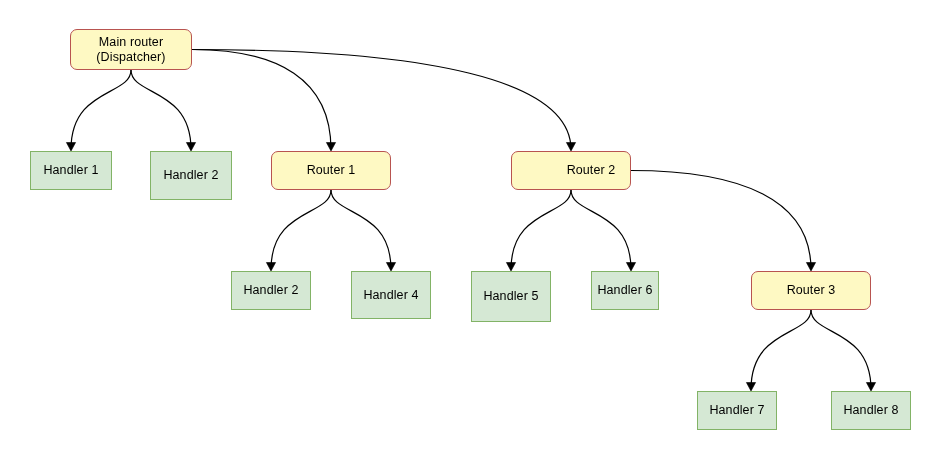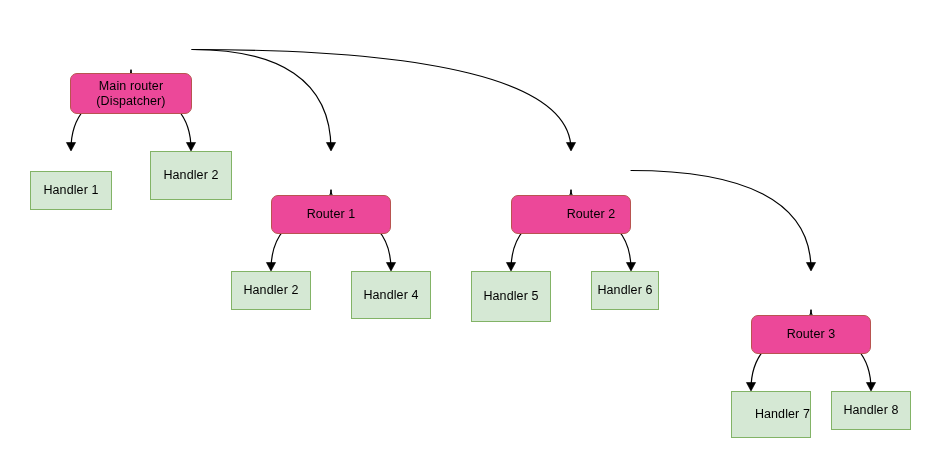--- a/index.html
+++ b/index.html
@@ -33,24 +33,23 @@
     justify-content: center;
     text-align: center;
     font-size: 12.5px;
     line-height: 15px;
     color: #000000;
     letter-spacing: 0.1px;
     white-space: pre-line;
     z-index: 2;
   }
   .node-router {
-    background: #ec4899;
+    background: #fef9c3;
     border: 1px solid #b85450;
     border-radius: 7px;
-    margin-top: 44px;
   }
   .node-handler {
     background: #d5e8d4;
     border: 1px solid #82b366;
     border-radius: 0px;
   }
   .edge-path {
     fill: none;
     stroke: #000000;
     stroke-width: 1.2px;
@@ -90,26 +89,26 @@
       <polygon points="806.4,262.5 815.6,262.5 811,271" class="arrow-head"></polygon>
       <path d="M 811 310 C 811 336 751 327.75 751 389.5" class="edge-path"></path>
       <polygon points="746.4,382.5 755.6,382.5 751,391" class="arrow-head"></polygon>
       <path d="M 811 310 C 811 336 871 327.75 871 389.5" class="edge-path"></path>
       <polygon points="866.4,382.5 875.6,382.5 871,391" class="arrow-head"></polygon>
     </svg>
 
   <div id="node-layer">
       <div class="node node-router" style="left: 70px; top: 29px; width: 122px; height: 41px;"><span>Main router
 (Dispatcher)</span></div>
-      <div class="node node-handler" style="left: 30px; top: 151px; width: 82px; height: 39px; margin-top: 20px;"><span>Handler 1</span></div>
+      <div class="node node-handler" style="left: 30px; top: 151px; width: 82px; height: 39px;"><span>Handler 1</span></div>
       <div class="node node-handler" style="left: 150px; top: 151px; width: 82px; height: 49px;"><span>Handler 2</span></div>
       <div class="node node-router" style="left: 271px; top: 151px; width: 120px; height: 39px;"><span>Router 1</span></div>
       <div class="node node-router" style="left: 511px; top: 151px; width: 120px; height: 39px; padding-left: 40px;"><span>Router 2</span></div>
       <div class="node node-handler" style="left: 231px; top: 271px; width: 80px; height: 39px;"><span>Handler 2</span></div>
       <div class="node node-handler" style="left: 351px; top: 271px; width: 80px; height: 48px;"><span>Handler 4</span></div>
       <div class="node node-handler" style="left: 471px; top: 271px; width: 80px; height: 51px;"><span>Handler 5</span></div>
       <div class="node node-handler" style="left: 591px; top: 271px; width: 68px; height: 39px;"><span>Handler 6</span></div>
       <div class="node node-router" style="left: 751px; top: 271px; width: 120px; height: 39px;"><span>Router 3</span></div>
-      <div class="node node-handler" style="left: 731px; top: 391px; width: 80px; height: 47px; justify-content: flex-end;"><span>Handler 7</span></div>
+      <div class="node node-handler" style="left: 697px; top: 391px; width: 80px; height: 39px;"><span>Handler 7</span></div>
       <div class="node node-handler" style="left: 831px; top: 391px; width: 80px; height: 39px; justify-content: center;"><span>Handler 8</span></div>
     </div>
 
 </div>
 
 </body></html>

